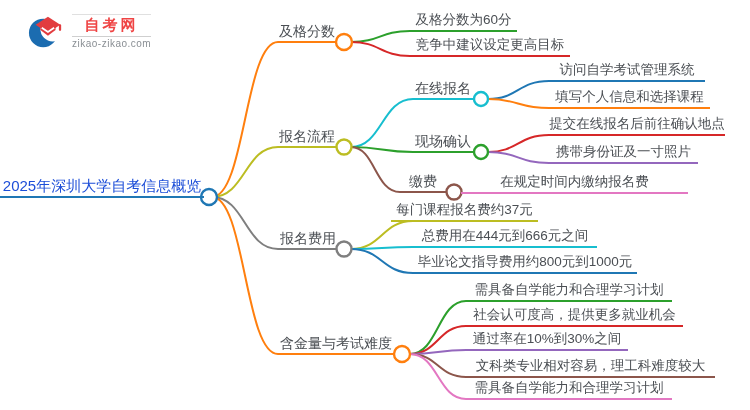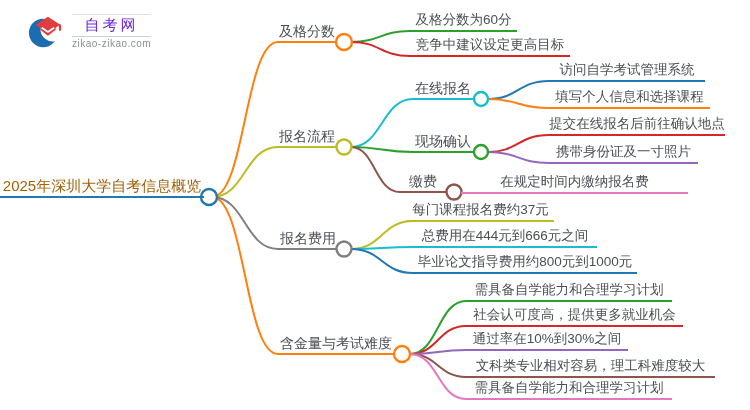--- a/index.html
+++ b/index.html
@@ -13,39 +13,39 @@
   svg.links{position:absolute;left:0;top:0;}
 
   
   .node{
     position:absolute;height:20px;line-height:20px;
     font-size:13.5px;color:#4b4f54;text-align:center;
     white-space:nowrap;border-bottom:2px solid #999;
     box-sizing:content-box;
   }
   .branch{font-size:14px;}
-  .root-node{font-size:15px;color:#a16207;}
+  .root-node{font-size:15px;color:#1d4ed8;}
 
   .c-blue  {border-color:#1f77b4;}
   .c-orange{border-color:#ff7f0e;}
   .c-green {border-color:#2ca02c;}
   .c-red   {border-color:#d62728;}
   .c-purple{border-color:#9467bd;}
   .c-brown {border-color:#8c564b;}
   .c-pink  {border-color:#e377c2;}
   .c-gray  {border-color:#7f7f7f;text-align:right;}
   .c-olive {border-color:#bcbd22;}
   .c-cyan  {border-color:#17becf;}
 
   
   .logo{position:absolute;left:28px;top:12px;display:flex;align-items:center;}
   .logo-mark{width:38px;height:38px;}
   .logo-text{margin-left:6px;}
   .logo-title{
-    font-size:15px;font-weight:normal;color:#6d28d9;letter-spacing:3px;
+    font-size:15px;font-weight:bold;color:#ef4444;letter-spacing:3px;
     border-top:1px solid #e0e0e0;border-bottom:1px solid #cfcfcf;
     padding:1px 4px;text-align:center;
   }
   .logo-url{font-size:10px;color:#8a8f94;text-align:center;letter-spacing:.5px;margin-top:1px;}
 </style>
 </head>
 <body>
 
 <div class="stage">
 
@@ -107,21 +107,21 @@
   <div class="node c-orange" style="left:549px;top:87px;width:161px">填写个人信息和选择课程</div>
 
   <div class="node branch c-green" style="left:413px;top:131px;width:60px">现场确认</div>
   <div class="node c-red" style="left:549px;top:114px;width:176px">提交在线报名后前往确认地点</div>
   <div class="node c-purple" style="left:549px;top:142px;width:149px">携带身份证及一寸照片</div>
 
   <div class="node branch c-brown" style="left:400px;top:171px;width:46px">缴费</div>
   <div class="node c-pink" style="left:461px;top:172px;width:227px">在规定时间内缴纳报名费</div>
 
   <div class="node branch c-gray" style="left:278px;top:228px;width:58px">报名费用</div>
-  <div class="node c-olive" style="left:407px;top:200px;width:147px">每门课程报名费约37元</div>
+  <div class="node c-olive" style="left:391px;top:200px;width:147px">每门课程报名费约37元</div>
   <div class="node c-cyan" style="left:413px;top:226px;width:184px">总费用在444元到666元之间</div>
   <div class="node c-blue" style="left:413px;top:252px;width:224px">毕业论文指导费用约800元到1000元</div>
 
   <div class="node branch c-orange" style="left:278px;top:333px;width:116px">含金量与考试难度</div>
   <div class="node c-green" style="left:466px;top:280px;width:206px">需具备自学能力和合理学习计划</div>
   <div class="node c-red" style="left:466px;top:305px;width:217px">社会认可度高，提供更多就业机会</div>
   <div class="node c-purple" style="left:466px;top:329px;width:162px">通过率在10%到30%之间</div>
   <div class="node c-brown" style="left:466px;top:356px;width:249px">文科类专业相对容易，理工科难度较大</div>
   <div class="node c-pink" style="left:466px;top:378px;width:206px">需具备自学能力和合理学习计划</div>
 

